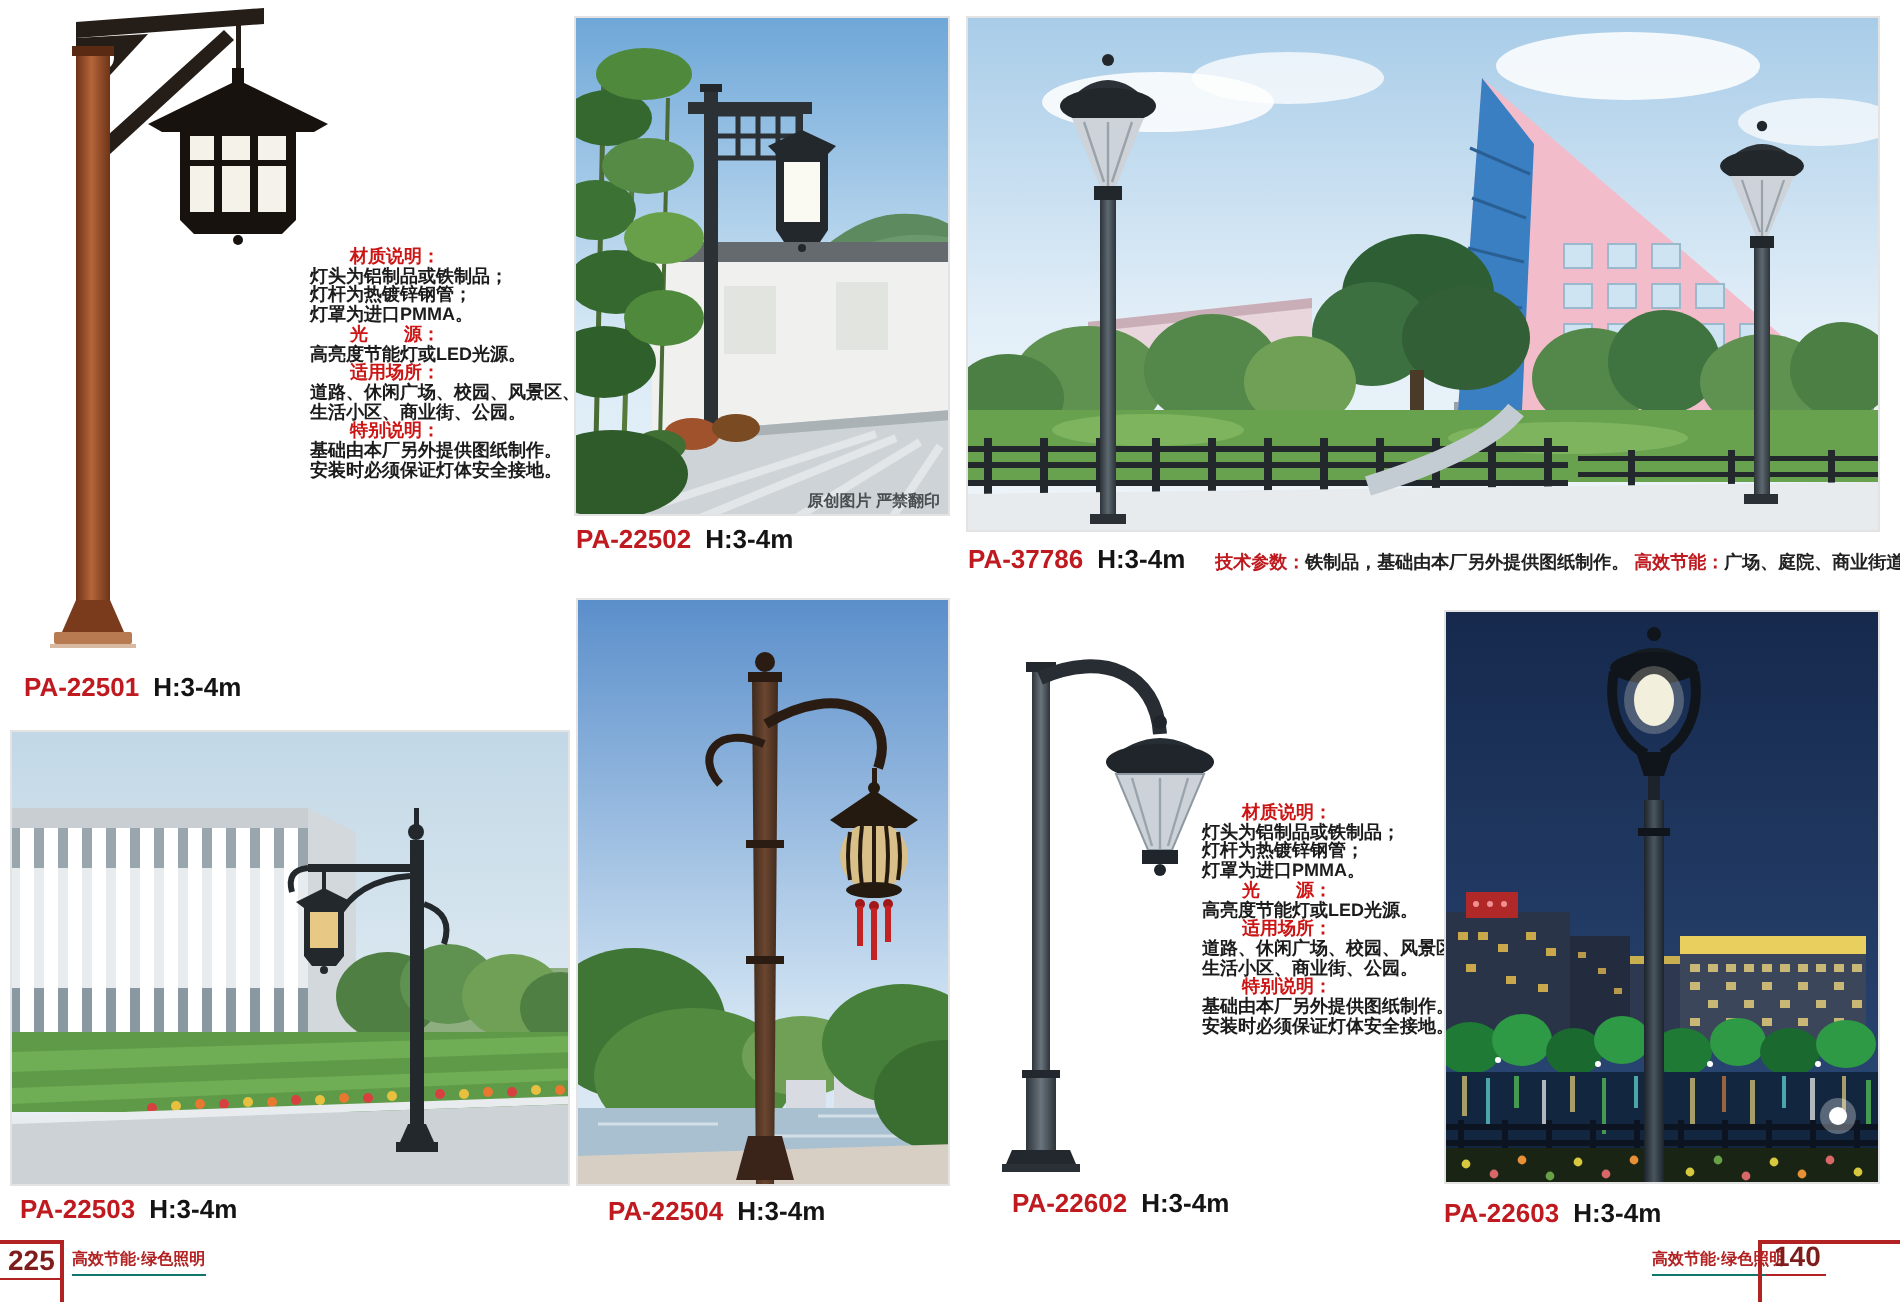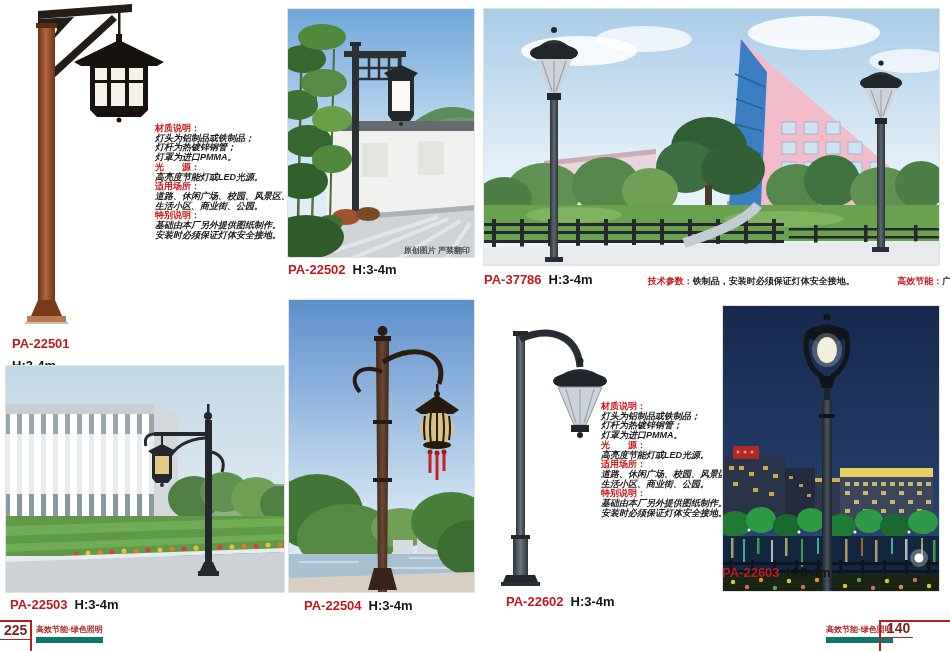--- a/index.html
+++ b/index.html
@@ -4,30 +4,30 @@
 <style>
   html,body{margin:0;padding:0;background:#ffffff;}
   #canvas{position:relative;width:950px;height:651px;background:#ffffff;overflow:hidden;
           font-family:"Liberation Sans",sans-serif;}
   .photo{position:absolute;border:1px solid #e3e3e3;box-sizing:border-box;overflow:hidden;background:#dfe8ee;}
   .render{position:absolute;}
   .caption{position:absolute;font-weight:bold;font-size:13px;white-space:nowrap;display:flex;align-items:baseline;gap:7px;}
   .caption .code{color:#bf1a1f;}
   .caption .h{color:#141414;}
   .caption .tech{font-size:9px;margin-left:8px;}
-  .caption .tech .lbl{color:#bf1a1f;margin-left:40px;}
+  .caption .tech .lbl{color:#bf1a1f;}
   .caption .tech .txt{color:#222;}
   .specblock{position:absolute;width:142px;font-size:9px;font-weight:bold;line-height:9.7px;letter-spacing:0;}
-  .specblock .t{color:#cc1616;}
-  .specblock .l{color:#1c1c1c;font-style:italic;}
+  .specblock .t{color:#cc1616;margin-left:20px;}
+  .specblock .l{color:#1c1c1c;}
   .num-box{position:absolute;font-weight:bold;font-size:14px;color:#7f1d1d;
            border-top:2px solid #b22222;border-bottom:1px solid #b22222;padding:0 3px 1px 4px;}
   .vrule{position:absolute;width:2px;background:#b22222;}
   .slogan{position:absolute;font-size:8px;font-weight:bold;color:#b22222;
-          border-bottom:6px solid #0f766e;padding-bottom:2px;white-space:nowrap;}
+          border-bottom:1px solid #0f766e;padding-bottom:2px;white-space:nowrap;}
   .topline{position:absolute;height:2px;background:#b22222;}
 </style>
 </head>
 <body>
 
 <div id="canvas">
 
   <div class="render" style="left:12px;top:2px;width:160px;height:332px;">
     <svg width="160" height="332" viewBox="0 0 160 332">
       <defs>
@@ -71,21 +71,21 @@
     <div class="t">光　　源：</div>
     <div class="l">高亮度节能灯或LED光源。</div>
     <div class="t">适用场所：</div>
     <div class="l">道路、休闲广场、校园、风景区、</div>
     <div class="l">生活小区、商业街、公园。</div>
     <div class="t">特别说明：</div>
     <div class="l">基础由本厂另外提供图纸制作。</div>
     <div class="l">安装时必须保证灯体安全接地。</div>
   </div>
 
-  <div class="caption" style="left:12px;top:336px;flex-direction:column;">
+  <div class="caption" style="left:12px;top:336px;">
     <span class="code">PA-22501</span>
     <span class="h">H:3-4m</span>
   </div>
 
   <div class="photo" style="left:287px;top:8px;width:188px;height:250px;">
     <svg width="188" height="250" viewBox="0 0 188 250">
       <defs>
         <linearGradient id="sky2" x1="0" y1="0" x2="0" y2="1">
           <stop offset="0" stop-color="#6ea7d8"></stop>
             <stop offset="0.65" stop-color="#d8eaf6"></stop>
@@ -246,21 +246,21 @@
       <rect x="391" y="109" width="12" height="6" fill="#22272b"></rect>
       <rect x="393" y="115" width="8" height="125" fill="url(#pole601)"></rect>
       <rect x="388" y="238" width="17" height="5" fill="#2a3036"></rect>
     </svg>
   </div>
 
   <div class="caption" style="left:484px;top:272px;">
     <span class="code">PA-37786</span>
     <span class="h">H:3-4m</span>
     <span class="tech">
-      <span class="lbl">技术参数：</span><span class="txt">铁制品，安装时必须保证灯体安全接地。</span>
+      <span class="lbl">技术参数：</span><span class="txt">铁制品，基础由本厂另外提供图纸制作。</span>
       <span class="lbl">高效节能：</span><span class="txt">广场、庭院、商业街道、别墅区等场所。</span>
     </span>
   </div>
 
   <div class="photo" style="left:5px;top:365px;width:280px;height:228px;">
     <svg width="280" height="228" viewBox="0 0 280 228">
       <defs>
         <linearGradient id="sky3" x1="0" y1="0" x2="0" y2="1">
           <stop offset="0" stop-color="#c2d8e6"></stop>
             <stop offset="1" stop-color="#eef4f8"></stop>
@@ -590,21 +590,21 @@
       <ellipse cx="104" cy="44" rx="15" ry="17" fill="#f2f0dc" opacity="0.25"></ellipse>
       <path d="M84,30 C80,52 90,66 100,71" stroke="#10151b" stroke-width="5" fill="none"></path>
       <path d="M124,30 C128,52 118,66 108,71" stroke="#10151b" stroke-width="5" fill="none"></path>
       <polygon points="95,70 113,70 109,82 99,82" fill="#10151b"></polygon>
       <rect x="101" y="82" width="6" height="12" fill="#1c232b"></rect>
       <rect x="99" y="94" width="10" height="193" fill="url(#pole603)"></rect>
       <rect x="96" y="108" width="16" height="4" fill="#10151b"></rect>
     </svg>
   </div>
 
-  <div class="caption" style="left:722px;top:565px;">
+  <div class="caption" style="left:722px;top:599px;">
     <span class="code">PA-22603</span>
     <span class="h">H:3-4m</span>
   </div>
 
   <div class="num-box" style="left:0px;top:620px;">225</div>
   <div class="vrule" style="left:30px;top:620px;height:31px;"></div>
   <div class="slogan" style="left:36px;top:624px;">高效节能·绿色照明</div>
 
   <div class="slogan" style="left:826px;top:624px;">高效节能·绿色照明</div>
   <div class="vrule" style="left:879px;top:620px;height:31px;"></div>

